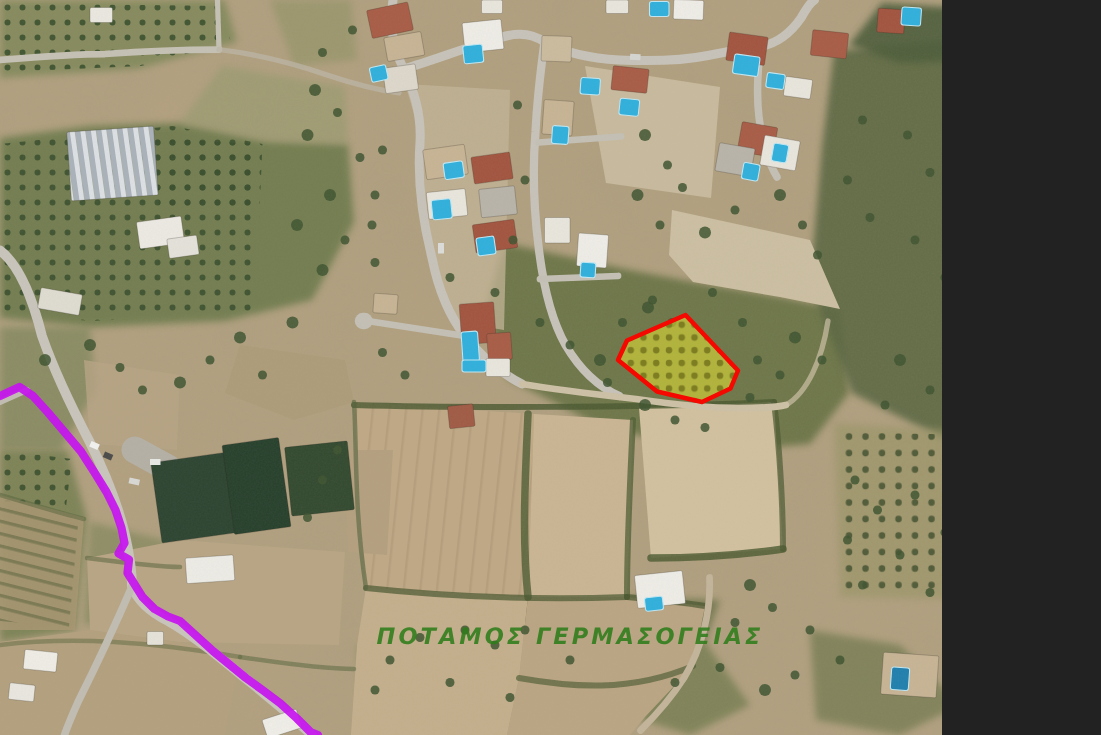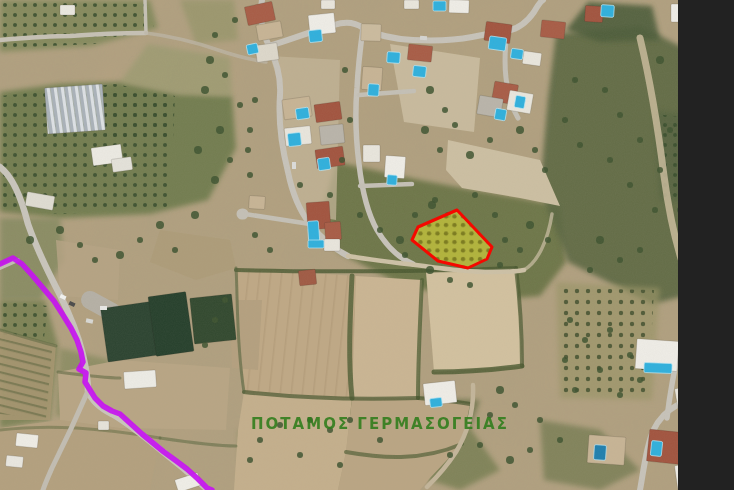--- a/index.html
+++ b/index.html
@@ -1,16 +1,16 @@
 <!DOCTYPE html>
 <html><head>
 <meta charset="utf-8">
 <style>
   html,body{margin:0;padding:0;background:#222;}
-  .stage{position:relative;width:678px;height:490px;overflow:hidden;background:#b2a07f;}
+  .stage{position:relative;width:628px;height:490px;overflow:hidden;background:#b2a07f;font-style:italic;}
   svg{display:block;}
   .place-label{
     font-family:"DejaVu Sans","Liberation Sans",sans-serif;
     font-weight:bold;font-size:15px;letter-spacing:2px;opacity:0.88;
   }
 </style>
 </head>
 <body>
 
 <div class="stage">

